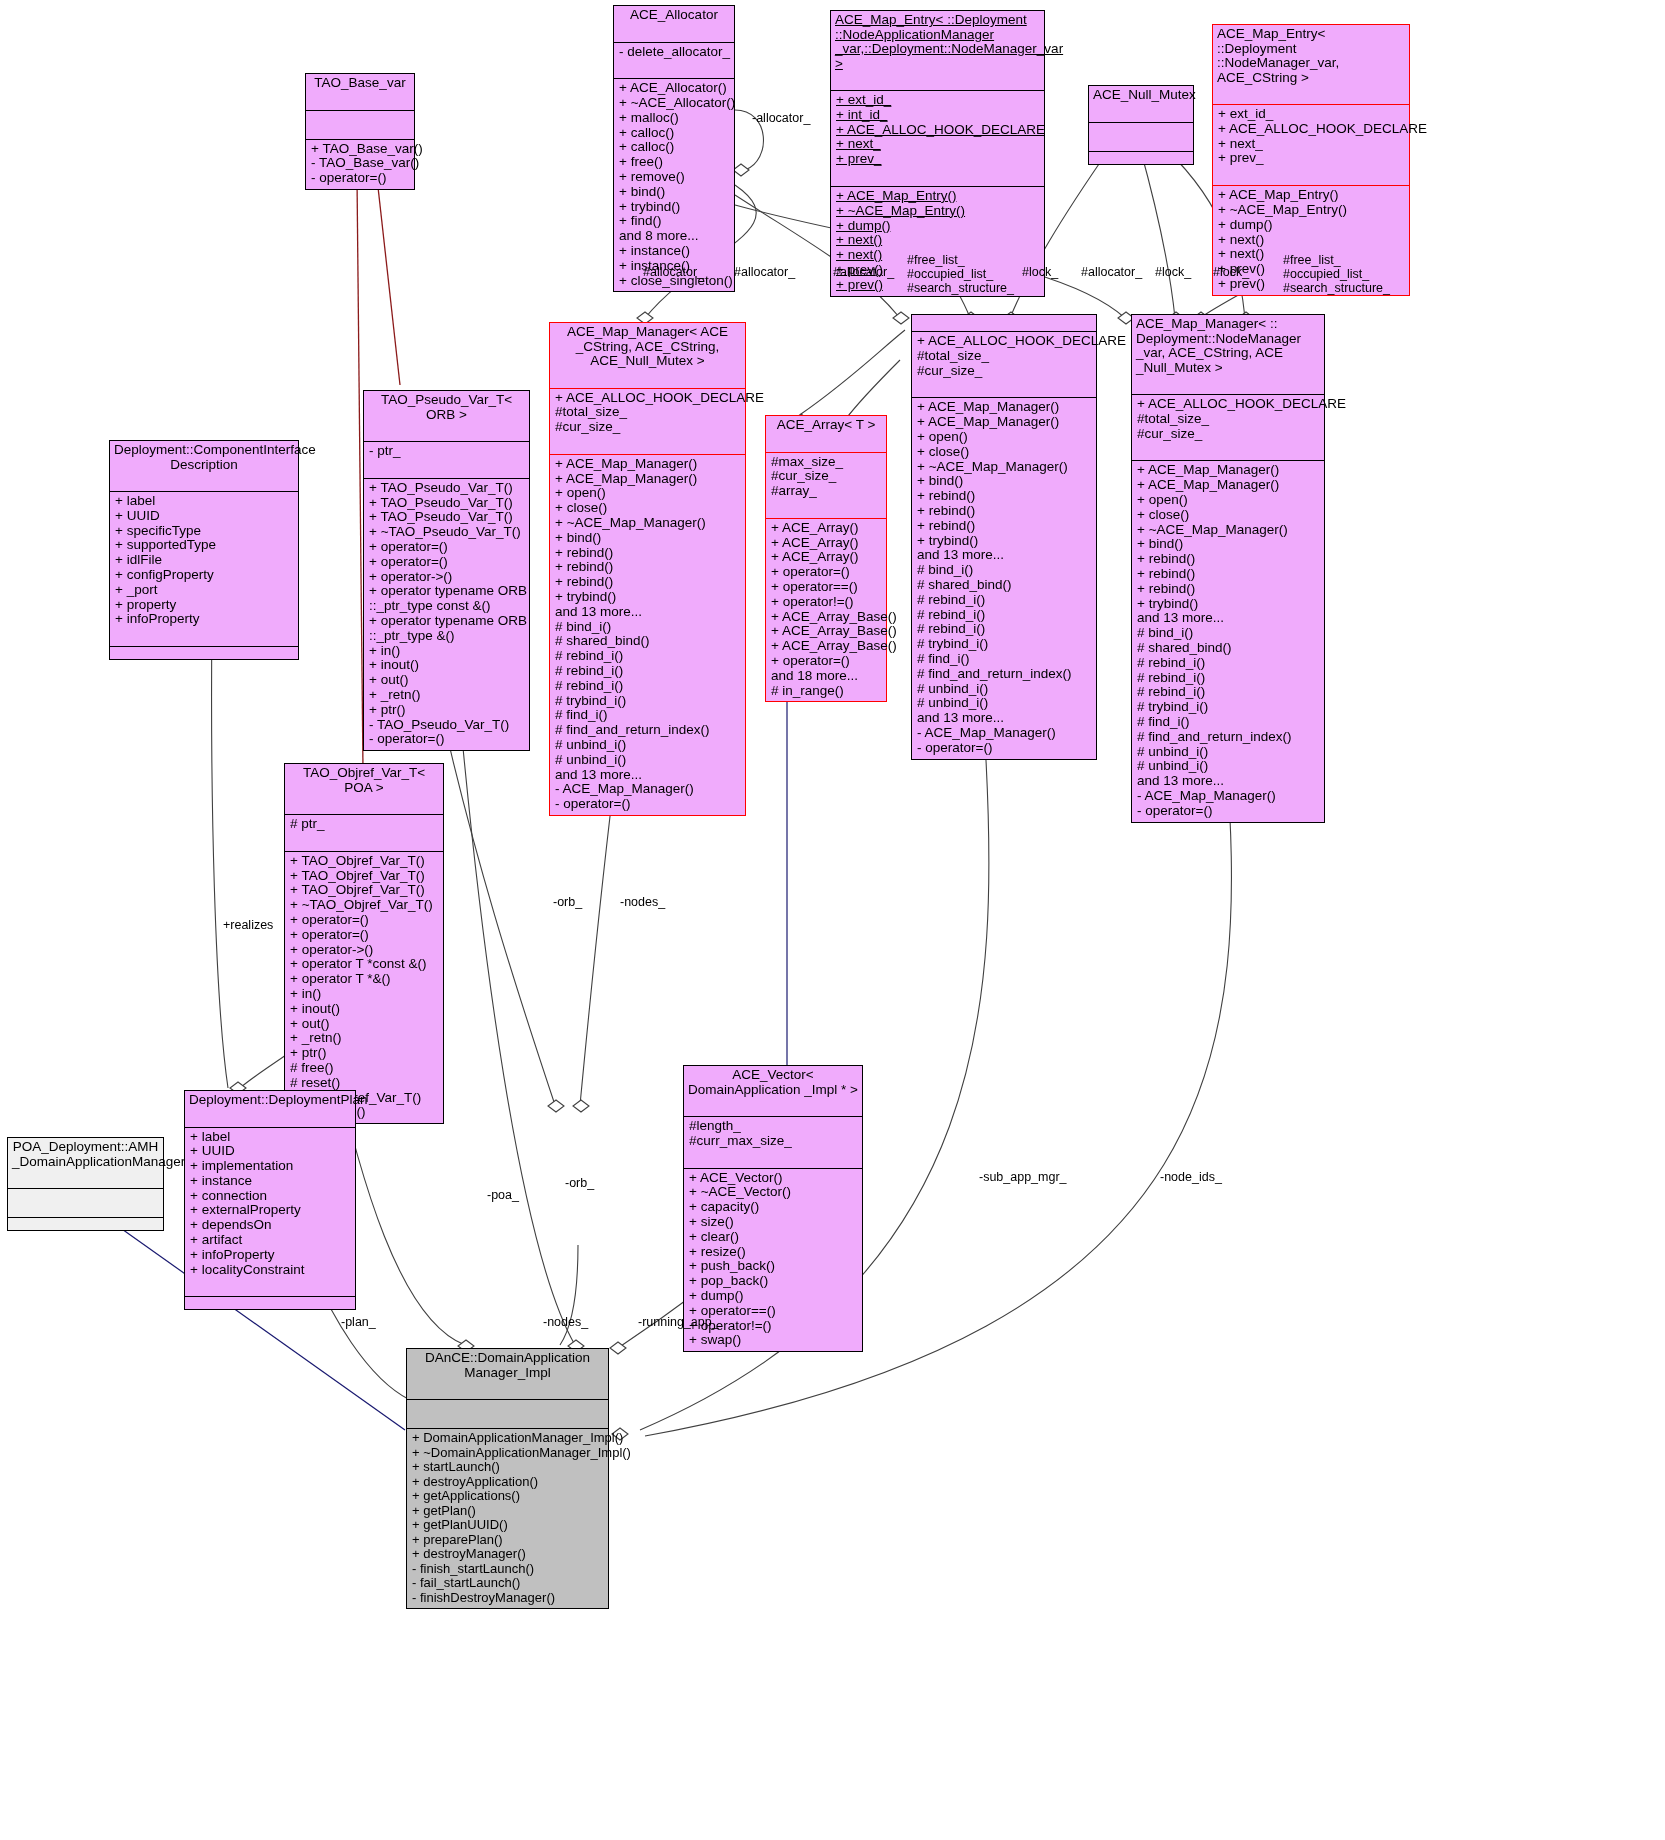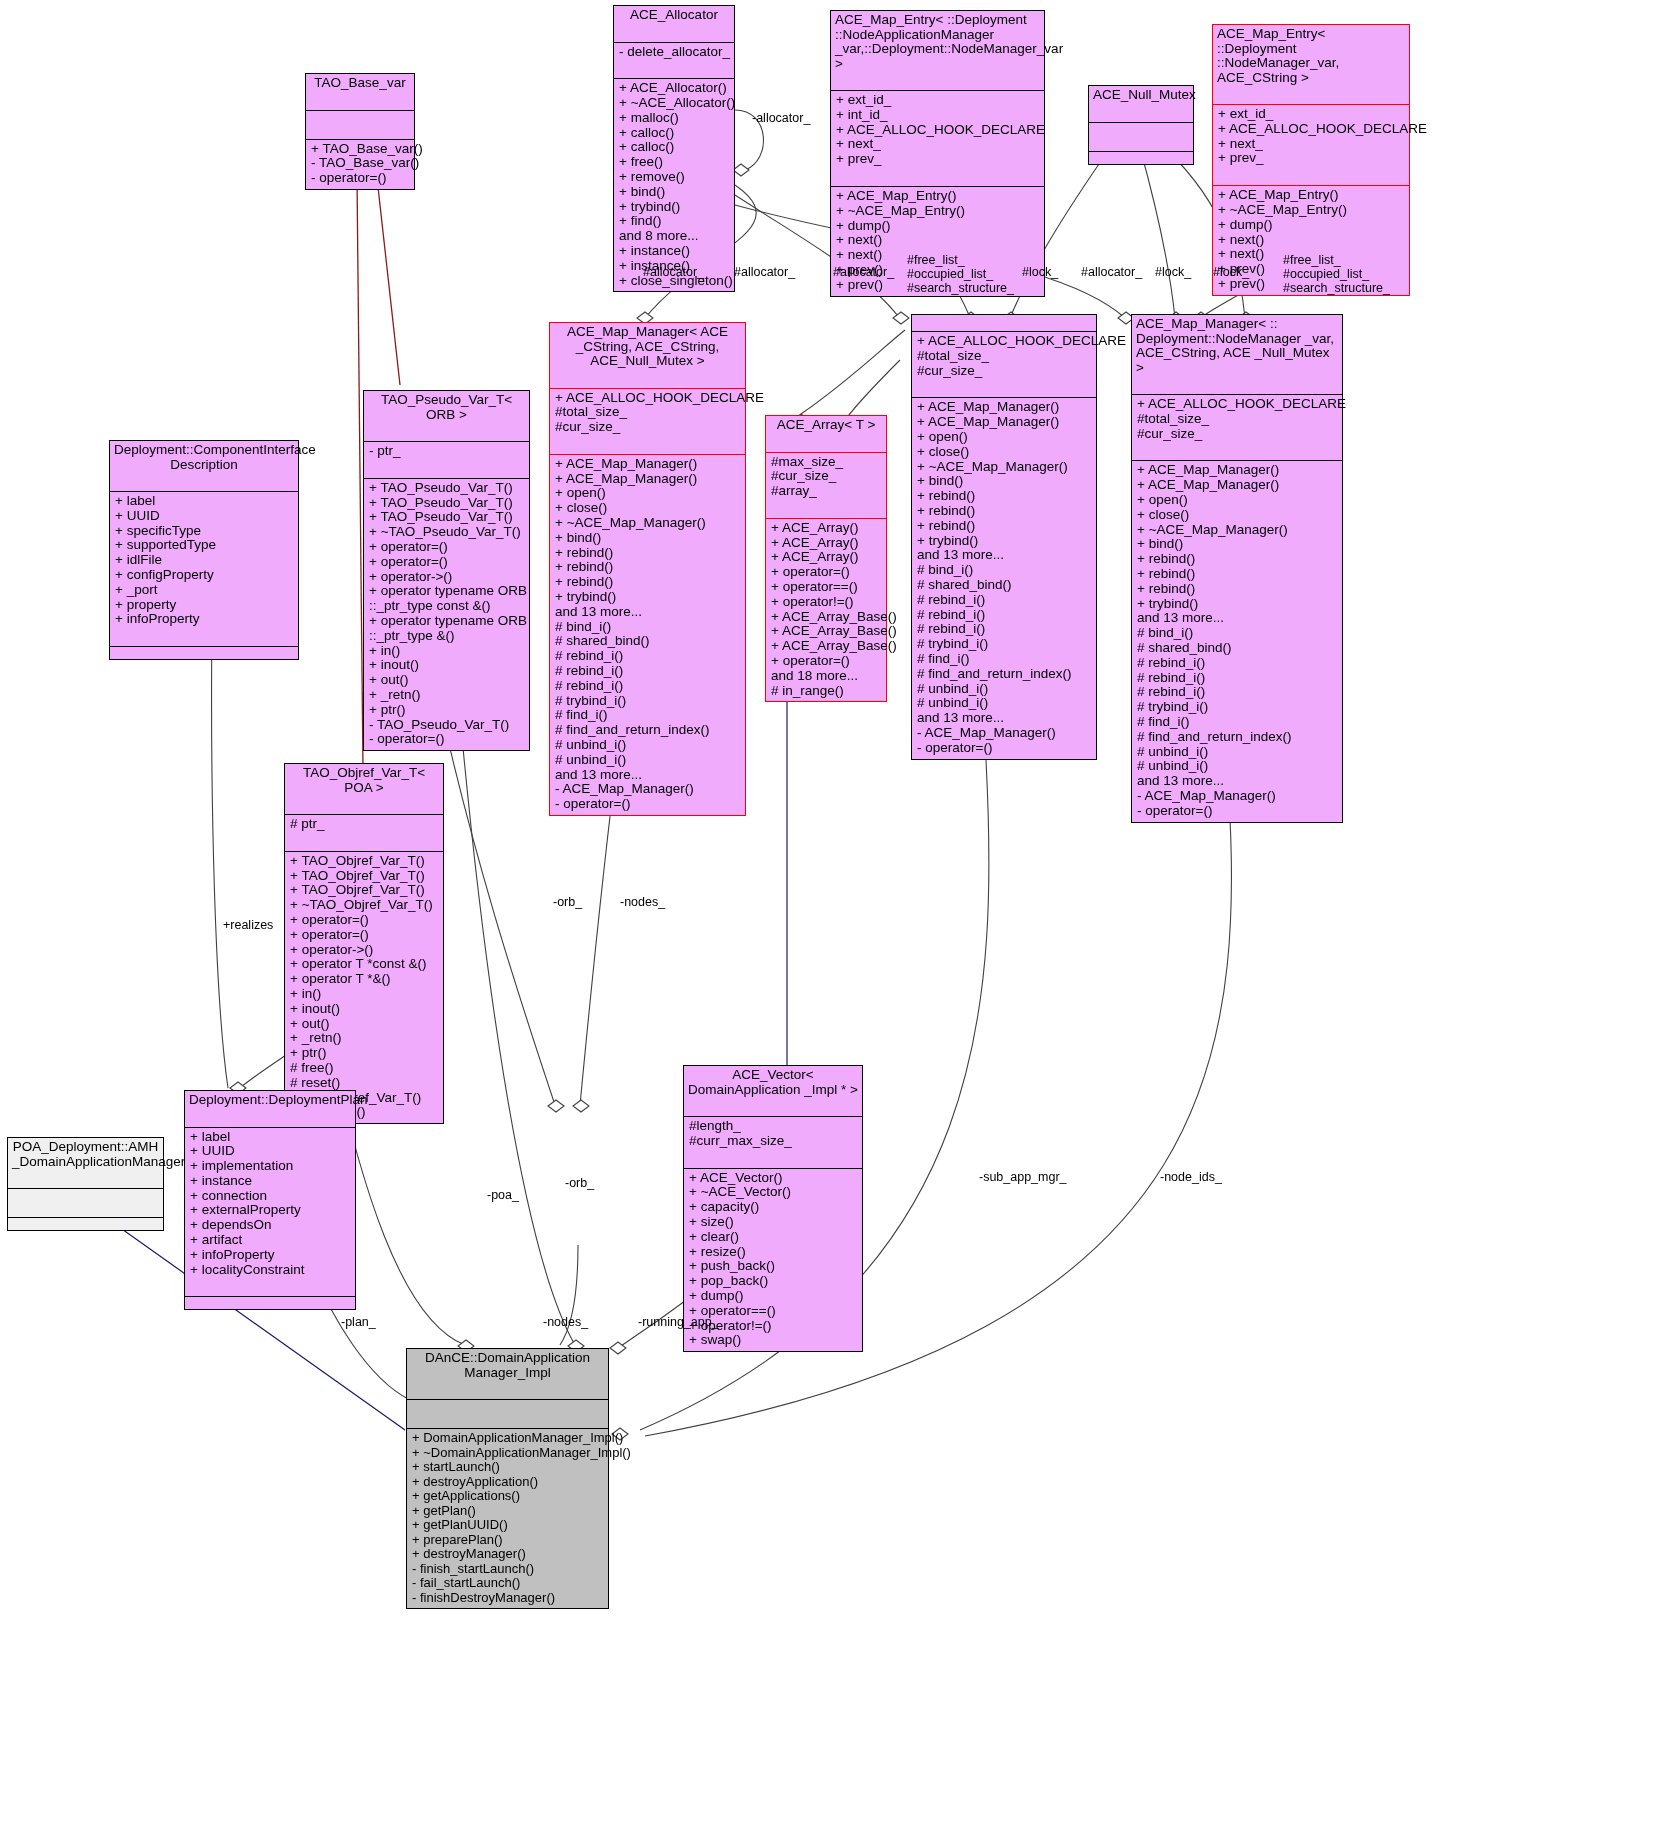--- a/index.html
+++ b/index.html
@@ -110,21 +110,21 @@
 + remove()
 + bind()
 + trybind()
 + find()
 and 8 more...
 + instance()
 + instance()
 + close_singleton()</div>
   </div>
 
-  <div class="node" style="left:830px;top:10px;width:215px;">
+  <div class="node" style="left:830px;top:10px;width:215px;text-decoration:underline;">
     <div class="nhdr" style="text-align:left;">ACE_Map_Entry&lt; ::Deployment
 ::NodeApplicationManager
 _var,::Deployment::NodeManager_var &gt;</div>
     <div class="nsec">+ ext_id_
 + int_id_
 + ACE_ALLOC_HOOK_DECLARE
 + next_
 + prev_</div>
     <div class="nsec">+ ACE_Map_Entry()
 + ~ACE_Map_Entry()
@@ -278,21 +278,21 @@
 # trybind_i()
 # find_i()
 # find_and_return_index()
 # unbind_i()
 # unbind_i()
 and 13 more...
 - ACE_Map_Manager()
 - operator=()</div>
   </div>
 
-  <div class="node" style="left:1131px;top:314px;width:212px;">
+  <div class="node" style="left:1131px;top:314px;width:194px;">
     <div class="nhdr" style="text-align:left;">ACE_Map_Manager&lt; ::
 Deployment::NodeManager
 _var, ACE_CString, ACE
 _Null_Mutex &gt;</div>
     <div class="nsec">+ ACE_ALLOC_HOOK_DECLARE
 #total_size_
 #cur_size_</div>
     <div class="nsec">+ ACE_Map_Manager()
 + ACE_Map_Manager()
 + open()

